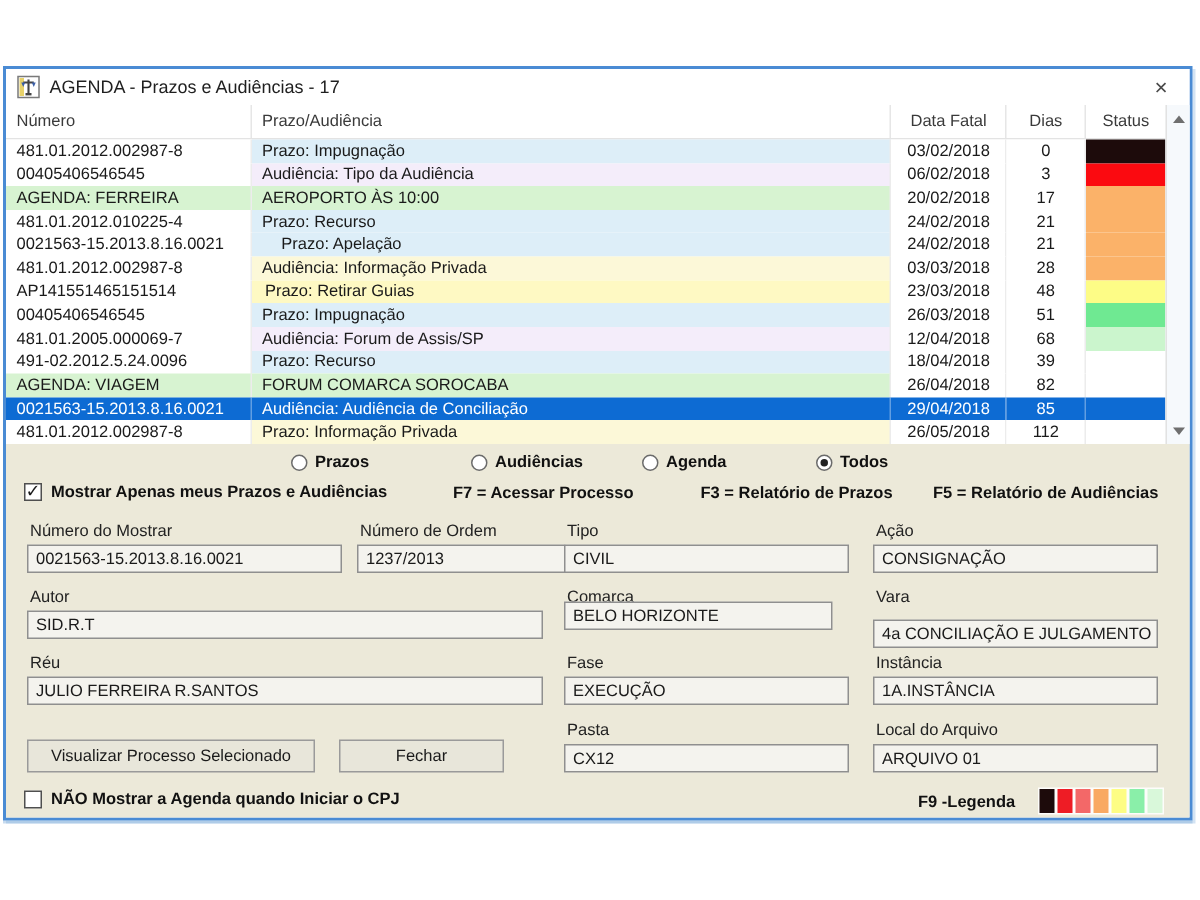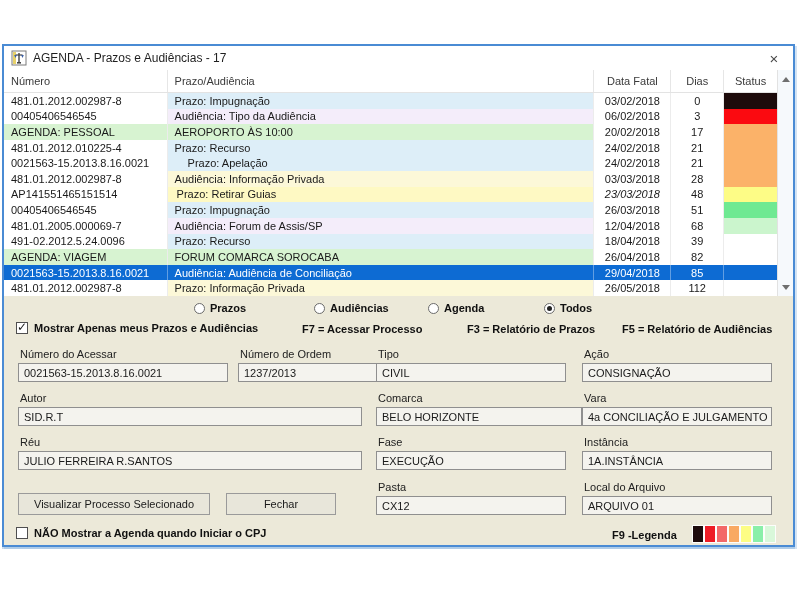--- a/index.html
+++ b/index.html
@@ -100,21 +100,21 @@
             <div class="td c-status" style="background: rgb(29, 11, 11);"></div>
           </div>
           <div class="tr">
             <div class="td c-num" style="background: rgb(255, 255, 255);">00405406546545</div>
             <div class="td c-prazo" style="background: rgb(244, 237, 250);">Audiência: Tipo da Audiência</div>
             <div class="td c-data" style="background: rgb(255, 255, 255);">06/02/2018</div>
             <div class="td c-dias" style="background: rgb(255, 255, 255);">3</div>
             <div class="td c-status" style="background: rgb(251, 10, 16);"></div>
           </div>
           <div class="tr">
-            <div class="td c-num" style="background: rgb(215, 243, 209);">AGENDA: PESSOAL</div>
+            <div class="td c-num" style="background: rgb(215, 243, 209);">AGENDA: FERREIRA</div>
             <div class="td c-prazo" style="background: rgb(215, 243, 209);">AEROPORTO ÀS 10:00</div>
             <div class="td c-data" style="background: rgb(255, 255, 255);">20/02/2018</div>
             <div class="td c-dias" style="background: rgb(255, 255, 255);">17</div>
             <div class="td c-status" style="background: rgb(251, 178, 105);"></div>
           </div>
           <div class="tr">
             <div class="td c-num" style="background: rgb(255, 255, 255);">481.01.2012.010225-4</div>
             <div class="td c-prazo" style="background: rgb(221, 238, 248);">Prazo: Recurso</div>
             <div class="td c-data" style="background: rgb(255, 255, 255);">24/02/2018</div>
             <div class="td c-dias" style="background: rgb(255, 255, 255);">21</div>
@@ -130,21 +130,21 @@
           <div class="tr">
             <div class="td c-num" style="background: rgb(255, 255, 255);">481.01.2012.002987-8</div>
             <div class="td c-prazo" style="background: rgb(252, 248, 216);">Audiência: Informação Privada</div>
             <div class="td c-data" style="background: rgb(255, 255, 255);">03/03/2018</div>
             <div class="td c-dias" style="background: rgb(255, 255, 255);">28</div>
             <div class="td c-status" style="background: rgb(251, 178, 105);"></div>
           </div>
           <div class="tr">
             <div class="td c-num" style="background: rgb(255, 255, 255);">AP141551465151514</div>
             <div class="td c-prazo" style="background: #fef9c3; padding-left: 9px;">Prazo: Retirar Guias</div>
-            <div class="td c-data" style="background: rgb(255, 255, 255); font-style: italic;">23/03/2018</div>
+            <div class="td c-data" style="background: rgb(255, 255, 255);">23/03/2018</div>
             <div class="td c-dias" style="background: rgb(255, 255, 255);">48</div>
             <div class="td c-status" style="background: rgb(253, 252, 134);"></div>
           </div>
           <div class="tr">
             <div class="td c-num" style="background: rgb(255, 255, 255);">00405406546545</div>
             <div class="td c-prazo" style="background: rgb(221, 238, 248);">Prazo: Impugnação</div>
             <div class="td c-data" style="background: rgb(255, 255, 255);">26/03/2018</div>
             <div class="td c-dias" style="background: rgb(255, 255, 255);">51</div>
             <div class="td c-status" style="background: rgb(111, 233, 146);"></div>
           </div>
@@ -216,35 +216,35 @@
       </div>
 
       <div class="abs check" style="left:12px;top:26px;">
         <span class="cb on"></span>
         <span class="blbl">Mostrar Apenas meus Prazos e Audiências</span>
       </div>
       <span class="abs blbl" style="left:298px;top:27px;">F7 = Acessar Processo</span>
       <span class="abs blbl" style="left:463px;top:27px;">F3 = Relatório de Prazos</span>
       <span class="abs blbl" style="left:618px;top:27px;">F5 = Relatório de Audiências</span>
 
-      <span class="abs flabel" style="left:16px;top:52px;">Número do Acessar</span>
+      <span class="abs flabel" style="left:16px;top:52px;">Número do Mostrar</span>
       <div class="finput" style="left:14px;top:67px;width:210px;">0021563-15.2013.8.16.0021</div>
       <span class="abs flabel" style="left:236px;top:52px;">Número de Ordem</span>
       <div class="finput" style="left:234px;top:67px;width:139px;">1237/2013</div>
       <span class="abs flabel" style="left:374px;top:52px;">Tipo</span>
       <div class="finput" style="left:372px;top:67px;width:190px;">CIVIL</div>
       <span class="abs flabel" style="left:580px;top:52px;">Ação</span>
       <div class="finput" style="left:578px;top:67px;width:190px;">CONSIGNAÇÃO</div>
 
       <span class="abs flabel" style="left:16px;top:96px;">Autor</span>
       <div class="finput" style="left:14px;top:111px;width:344px;">SID.R.T</div>
       <span class="abs flabel" style="left:374px;top:96px;">Comarca</span>
-      <div class="finput" style="left:372px;top:111px;width:206px;">BELO HORIZONTE</div>
+      <div class="finput" style="left:372px;top:105px;width:179px;">BELO HORIZONTE</div>
       <span class="abs flabel" style="left:580px;top:96px;">Vara</span>
-      <div class="finput" style="left:578px;top:111px;width:190px;">4a CONCILIAÇÃO E JULGAMENTO</div>
+      <div class="finput" style="left:578px;top:117px;width:190px;">4a CONCILIAÇÃO E JULGAMENTO</div>
 
       <span class="abs flabel" style="left:16px;top:140px;">Réu</span>
       <div class="finput" style="left:14px;top:155px;width:344px;">JULIO FERREIRA R.SANTOS</div>
       <span class="abs flabel" style="left:374px;top:140px;">Fase</span>
       <div class="finput" style="left:372px;top:155px;width:190px;">EXECUÇÃO</div>
       <span class="abs flabel" style="left:580px;top:140px;">Instância</span>
       <div class="finput" style="left:578px;top:155px;width:190px;">1A.INSTÂNCIA</div>
 
       <span class="abs flabel" style="left:374px;top:185px;">Pasta</span>
       <div class="finput" style="left:372px;top:200px;width:190px;">CX12</div>

